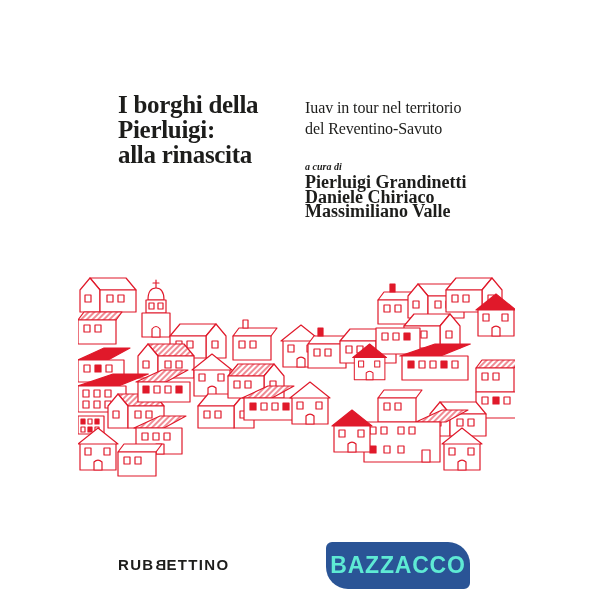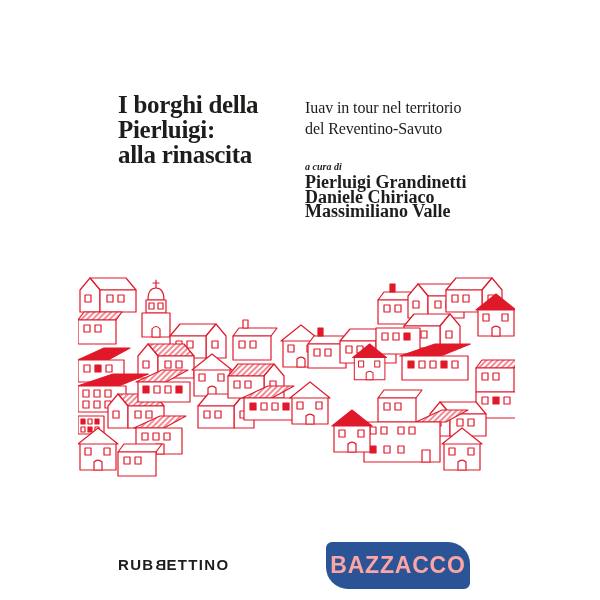--- a/index.html
+++ b/index.html
@@ -23,21 +23,21 @@
 
   
   .publisher{position:absolute;left:118px;top:556px;
              font-family:"Liberation Sans", sans-serif;font-weight:700;
              font-size:15px;letter-spacing:1.3px;color:#1d1d1b;}
   .publisher .mirror{display:inline-block;transform:scaleX(-1);}
   .badge{position:absolute;left:326px;top:542px;width:144px;height:47px;
          background:#2a5496;border-radius:6px 22px 6px 22px;
          display:flex;align-items:center;justify-content:center;
          font-family:"Liberation Sans", sans-serif;font-weight:700;
-         font-size:23px;letter-spacing:0.8px;color:#fca5a5;}
+         font-size:23px;letter-spacing:0.8px;color:#5eead4;}
 </style>
 </head>
 <body>
 
 <div class="cover">
 
   <div class="title">
     <div>I borghi della</div>
     <div>Pierluigi:</div>
     <div>alla rinascita</div>

